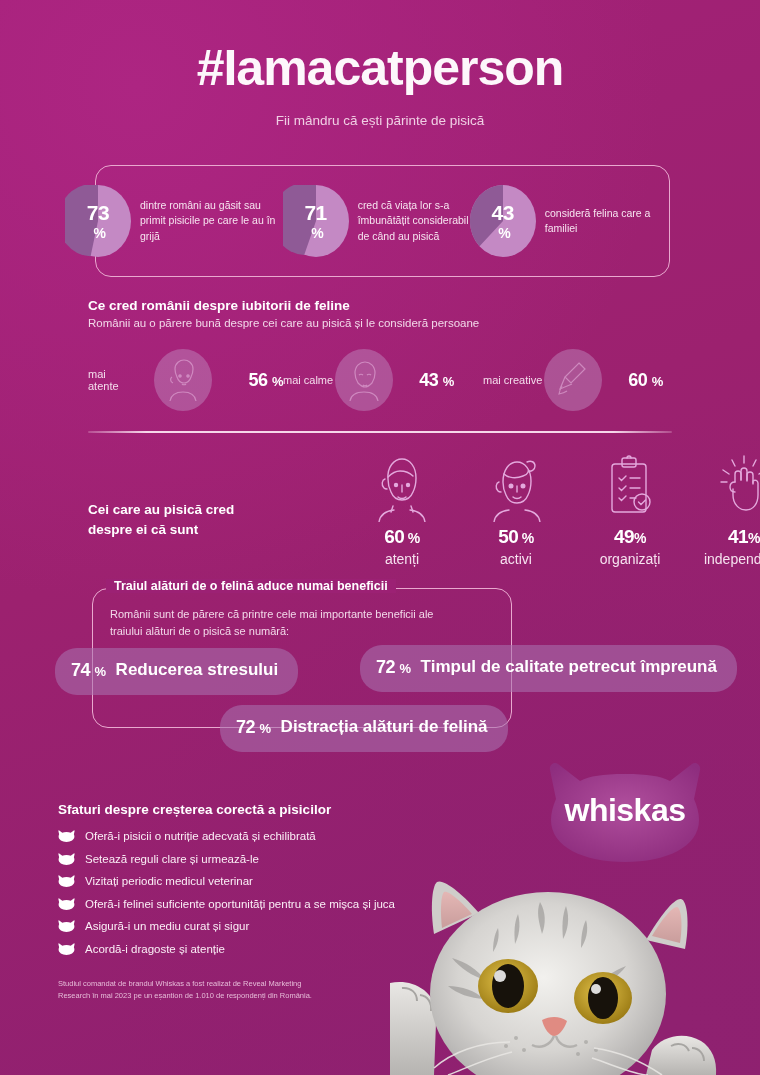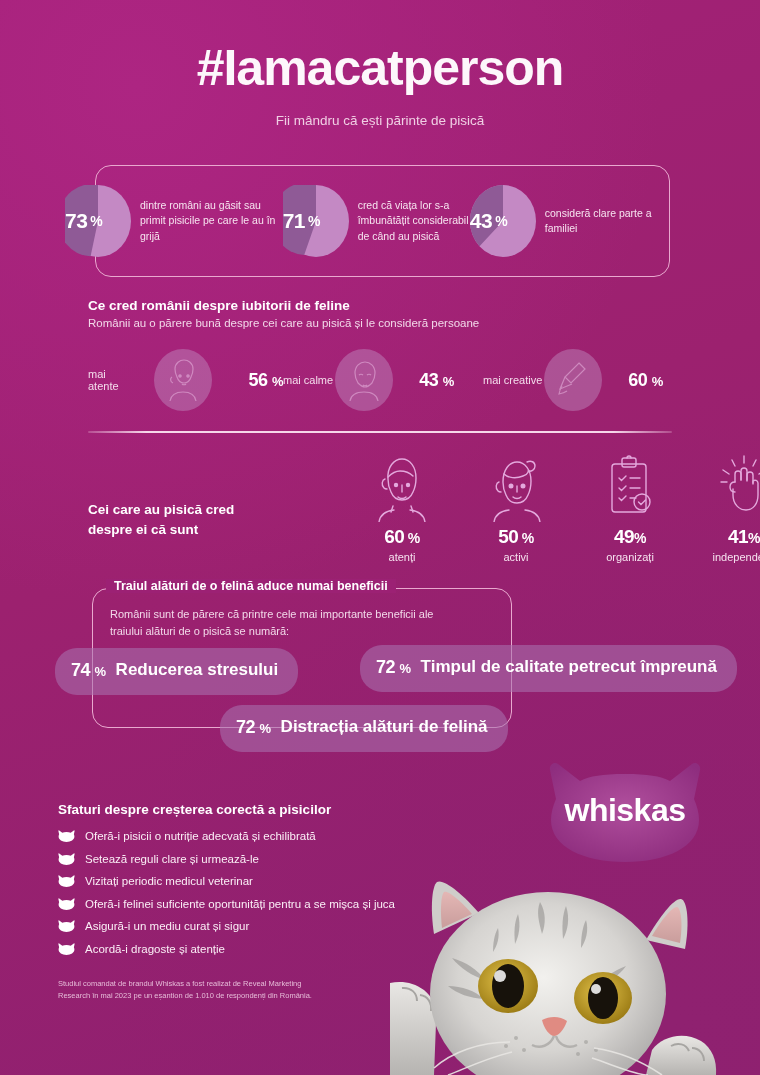--- a/index.html
+++ b/index.html
@@ -29,22 +29,22 @@
     position:absolute; border:1.3px solid #e9a9cf; border-radius:16px;
   }
 
   
   #sec1 { position:absolute; left:95px; top:165px; width:575px; height:112px; }
   .pierow { position:absolute; inset:0; display:flex; align-items:center; }
   .pieitem { display:flex; align-items:center; }
   .pie { position:relative; width:66px; height:72px; flex:none; }
   .pie svg { position:absolute; left:0; top:0; }
   .pie .val {
-    position:absolute; inset:0; display:flex; align-items:center; 
-    font-size:21px; font-weight:700; color:#fff; letter-spacing:-.5px;
+    position:absolute; inset:0; display:flex; align-items:center; justify-content:center;
+    font-size:21px; font-weight:700; color:#fff; letter-spacing:-.5px;flex-direction:column;
   }
   .pie .val small { font-size:14px; font-weight:700; margin-left:3px; }
   .pietxt { font-size:10.5px; line-height:1.45; color:#f7e4f0; margin-left:9px; }
 
   
   #sec2 { position:absolute; left:88px; top:298px; width:600px; }
   .h2 { font-size:13.5px; font-weight:700; color:#ffffff; }
   .h2sub { font-size:11.5px; color:#f2d8e9; margin-top:4px; }
   .traitrow { display:flex; align-items:center; margin-top:20px; }
   .trait { display:flex; align-items:center; position:relative; }
@@ -72,21 +72,21 @@
 
   
   #sec3 { position:absolute; left:88px; top:452px; width:600px; }
   .s3title { font-size:13.5px; font-weight:700; line-height:1.45; width:190px;
              position:absolute; left:0; top:48px; }
   .iconrow { position:absolute; left:270px; top:0; display:flex; gap:26px; }
   .iconcell { width:88px; text-align:center; }
   .iconcell .gfx { height:70px; display:flex; align-items:flex-end; justify-content:center; }
   .iconcell .num { font-size:19px; font-weight:700; margin-top:4px; letter-spacing:-.5px; }
   .iconcell .num small { font-size:14px; }
-  .iconcell .cap { font-size:11px; color:#f6e2ef; margin-top:3px; }
+  .iconcell .cap { font-size:14px; color:#f6e2ef; margin-top:3px; }
 
   
   #sec4 { position:absolute; left:76px; top:588px; width:420px; height:140px; }
   .s4label {
     position:absolute; left:30px; top:-9px; background:#9c2174; padding:0 8px;
     font-size:12.5px; font-weight:700; white-space:nowrap; color:#fff;
   }
   .s4body { position:absolute; left:34px; top:18px; font-size:11px; line-height:1.5; color:#f2d8e9; width:350px; }
   .pill {
     position:absolute; display:flex; align-items:center; gap:10px;
@@ -165,21 +165,21 @@
         <div class="pie">
           <svg width="66" height="72" viewBox="0 0 66 72">
             <ellipse cx="33" cy="36" rx="33" ry="36" fill="#c489c4"></ellipse>
             <path d="M33 36 L33 0 A33 36 0 0 0 9.5 61.3 Z" fill="#8f5a96"></path>
           </svg>
           <div class="val">
               <span>43</span>
               <small>%</small>
             </div>
         </div>
-        <div class="pietxt">consideră clare parte a familiei</div>
+        <div class="pietxt">consideră felina care a familiei</div>
       </div>
 
     </div>
   </div>
 
   <div id="sec2">
     <div class="h2">Ce cred românii despre iubitorii de feline</div>
     <div class="h2sub">Românii au o părere bună despre cei care au pisică și le consideră persoane</div>
 
     <div class="traitrow">

